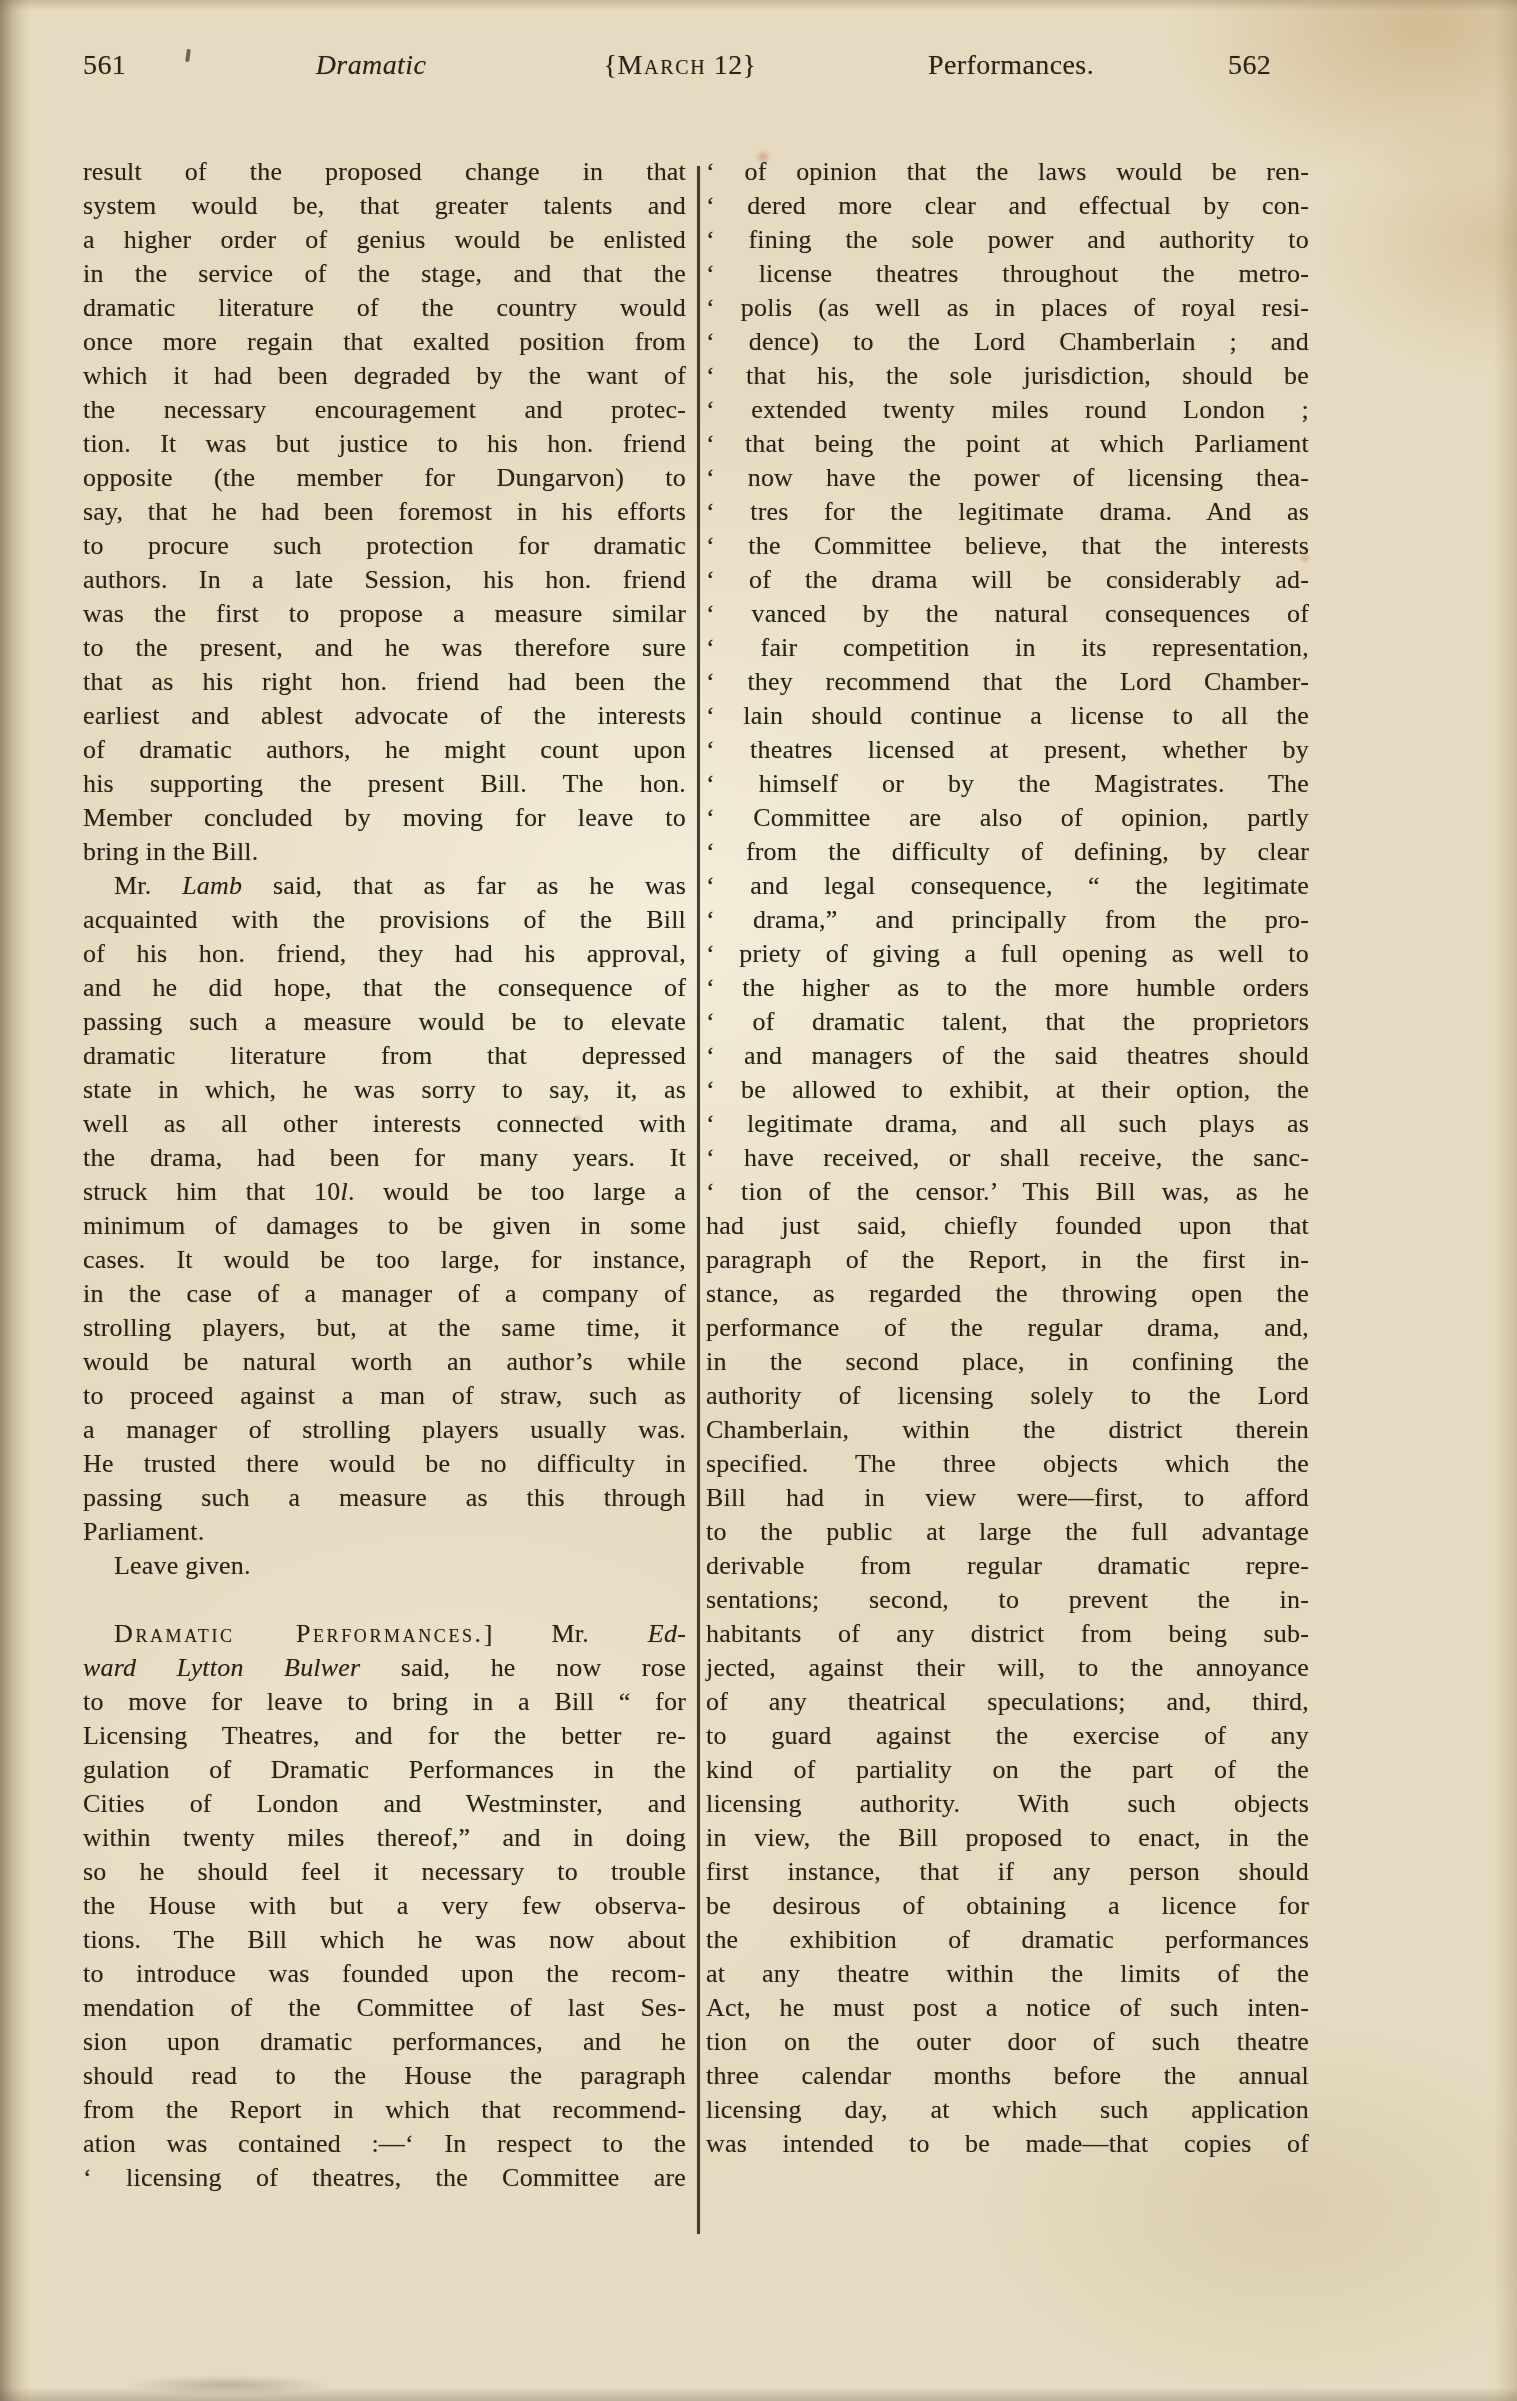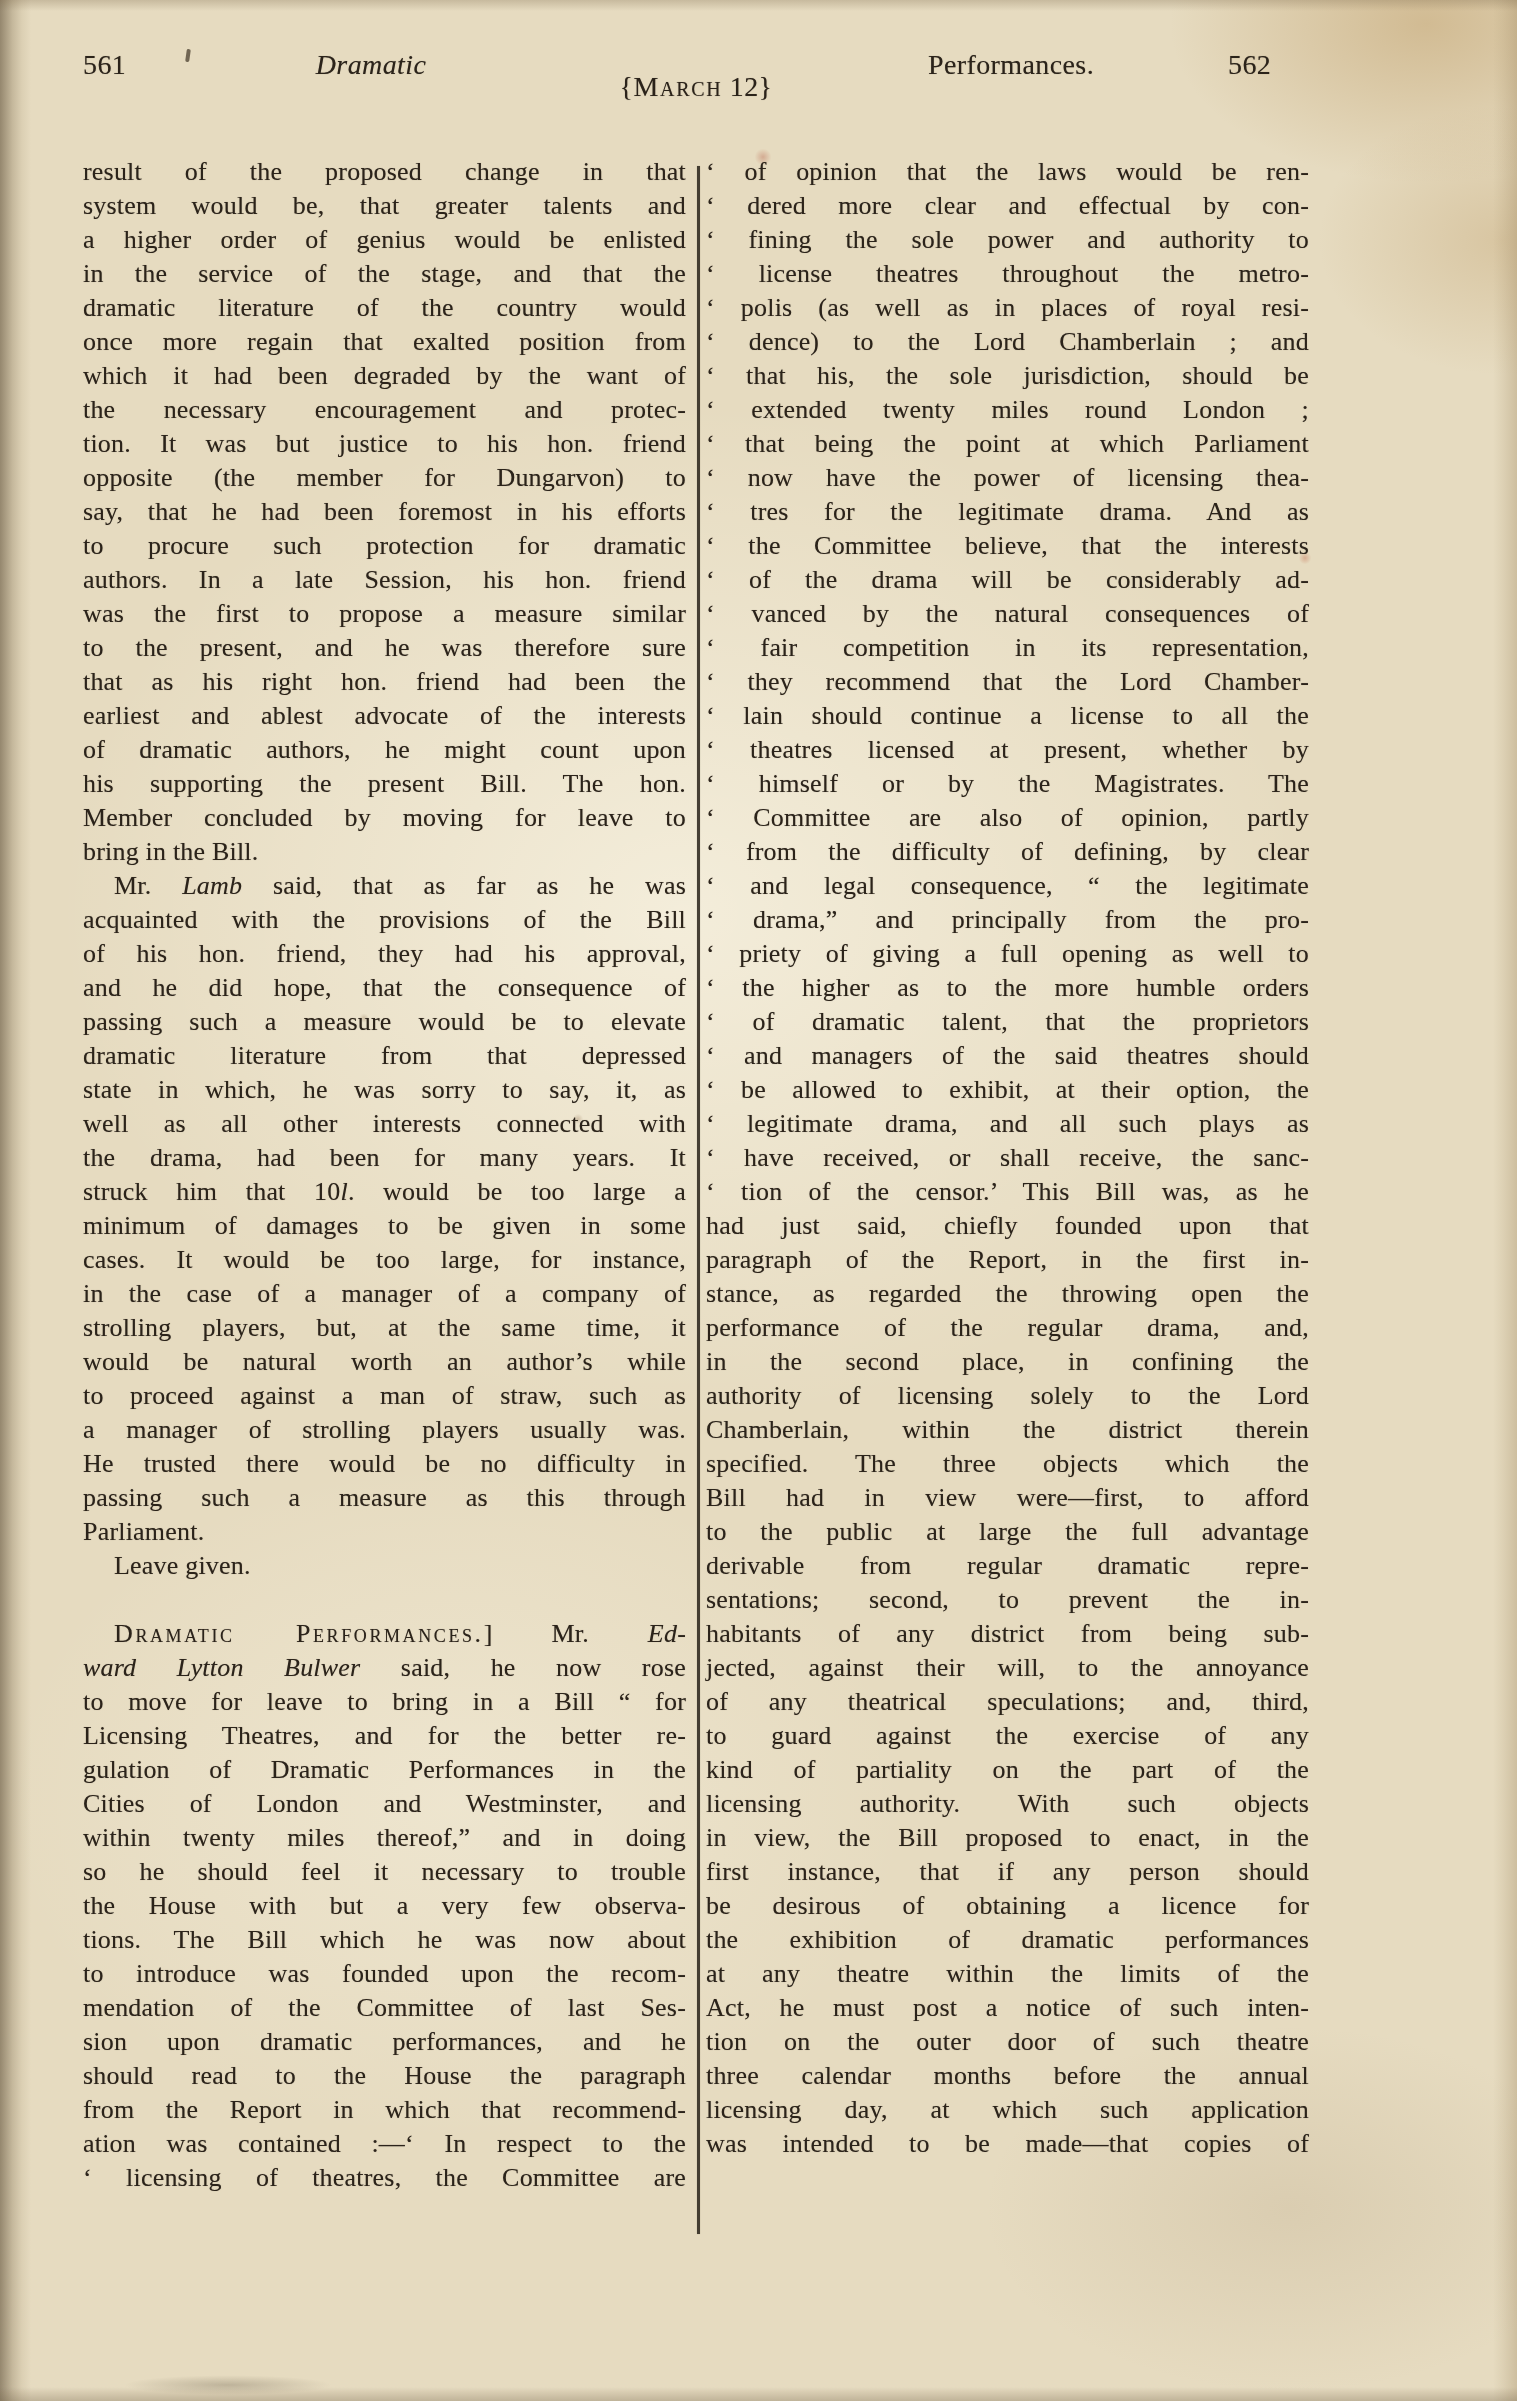--- a/index.html
+++ b/index.html
@@ -33,21 +33,21 @@
     background:linear-gradient(180deg, rgba(120,100,70,0.28), transparent);}
   .edge-bottom{position:absolute;left:0;right:0;bottom:0;height:14px;pointer-events:none;
     background:linear-gradient(0deg, rgba(110,95,70,0.32), transparent);}
   .tick{position:absolute;left:186px;top:49px;width:3.5px;height:13px;background:rgba(50,40,25,0.65);transform:rotate(8deg);border-radius:1.7px;}
 
   .header-row{position:absolute;top:49px;left:0;right:0;height:38px;font-size:28px;}
   .h-item{position:absolute;top:0;white-space:nowrap;
     text-shadow:0 0 0.9px rgba(43,35,26,0.4);letter-spacing:0.4px;}
   .h-num-left{left:83px;}
   .h-title-left{left:288px;width:166px;text-align:center;font-style:italic;}
-  .h-center{left:587px;width:218px;text-align:center;margin-top:22px;}
+  .h-center{left:571px;width:218px;text-align:center;}
   .h-title-right{left:889px;width:244px;text-align:center;}
   .h-num-right{left:1228px;}
 
   .divider{position:absolute;left:697px;top:166px;width:2.6px;height:2068px;
     background:rgba(32,26,17,0.82);box-shadow:0 0 0.9px rgba(32,26,17,0.5);}
 
   .col{position:absolute;top:155px;width:603px;font-size:26px;line-height:34px;
     letter-spacing:0.2px;text-shadow:0 0 0.9px rgba(43,35,26,0.35);}
   .col-left{left:83px;}
   .col-right{left:706px;}

